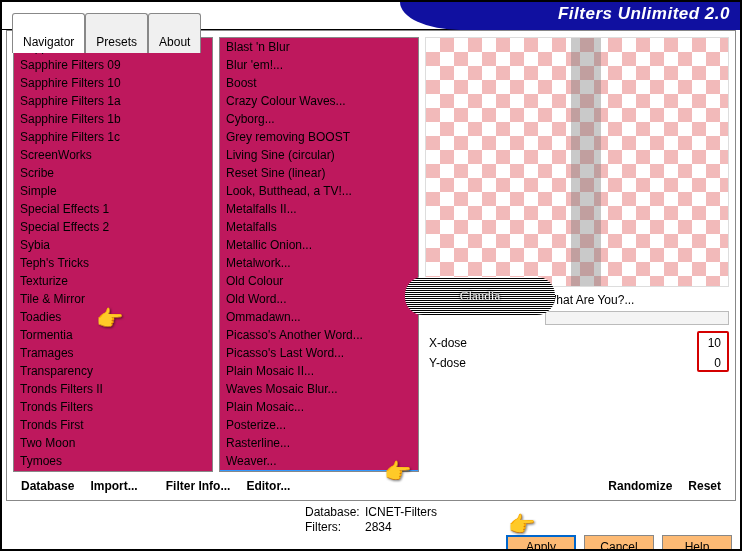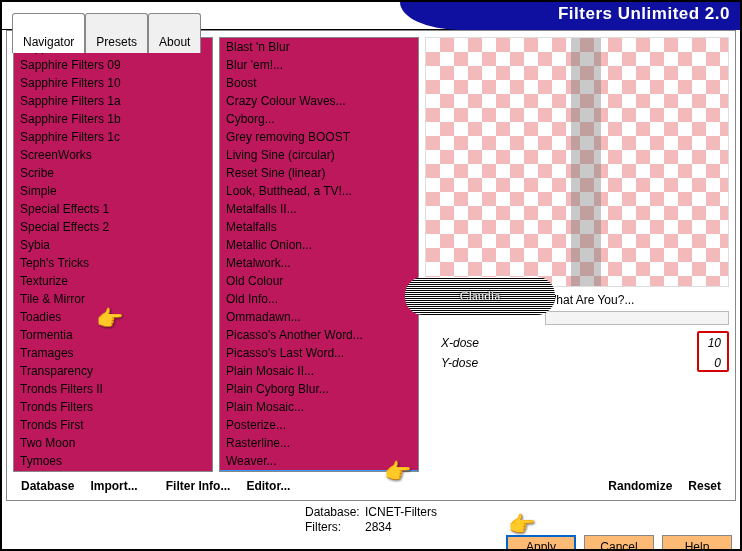--- a/index.html
+++ b/index.html
@@ -1,19 +1,19 @@
 <!DOCTYPE html>
 <html><head>
 <meta charset="utf-8">
 <style>
   * { box-sizing: border-box; }
   body { margin: 0; font-family: "Segoe UI", Tahoma, sans-serif; font-size: 12px; background: #fff; width: 742px; height: 551px; border: 2px solid #000; overflow: hidden; position: relative; }
   .titlebar { height: 28px; background: #fff; position: relative; border-bottom: 1px solid #000; }
   .titlebar .swoosh { position: absolute; right: 0; top: 0; width: 340px; height: 28px; background: #1010a0; border-bottom-left-radius: 60px 28px; }
-  .titlebar .title { position: absolute; right: 10px; top: 2px; color: #fff; font-weight: bold; font-size: 17px; letter-spacing: 0.5px; }
+  .titlebar .title { position: absolute; right: 10px; top: 2px; color: #fff; font-style: italic; font-weight: bold; font-size: 17px; letter-spacing: 0.5px; }
   .tabs { position: absolute; top: 10px; left: 10px; display: flex; z-index: 5; }
   .tab { background: #fff; border: 1px solid #888; border-bottom: none; padding: 21px 10px 4px; margin-right: 0; font-size: 12px; border-top-left-radius: 3px; border-top-right-radius: 3px; cursor: pointer; position: relative; top: 1px; }
   .tab.active { font-weight: normal; z-index: 2; background: #fff; }
   .tab:not(.active) { background: #f0f0f0; }
   .panel { position: absolute; top: 28px; left: 4px; right: 4px; bottom: 48px; border: 1px solid #888; background: #fff; }
   .cols { display: flex; height: calc(100% - 28px); padding: 6px 6px 0; gap: 6px; }
   .listbox { flex: 0 0 200px; border: 1px solid #888; overflow-y: scroll; overflow-x: hidden; background: #be185d; font-size: 12px; }
   .listbox .item { padding: 1px 6px; white-space: nowrap; cursor: pointer; line-height: 16px; }
   .listbox .item.selected { background: #3399ff; color: #fff; }
   .preview-area { flex: 1; position: relative; }
@@ -25,21 +25,21 @@
      background-size: 28px 28px;
      background-position: 0 0, 0 14px, 14px -14px, -14px 0;
      border: 1px solid #ddd;
   }
   .preview-stripe { position: absolute; top: 0; bottom: 0; left: 48%; width: 30px; background: rgba(120,120,120,0.4); }
   .overlay-logo { position: absolute; top: 240px; left: -20px; width: 150px; height: 38px; background: repeating-linear-gradient(0deg,#000 0 1px,#fff 1px 2px); border-radius: 18px; z-index: 20; display: flex; align-items: center; justify-content: center; }
   .overlay-logo span { color:#fff; font-family: cursive; font-size: 13px; text-shadow: 0 0 3px #000, 0 0 2px #000; }
   .filter-name-row { position: absolute; top: 256px; left: 120px; right: 0; display: flex; align-items: center; }
   .filter-name-row .name { flex: 1; }
   .progress { position: absolute; top: 274px; left: 120px; right: 0; height: 14px; border: 1px solid #bbb; background: #f4f4f4; }
-  .params { position: absolute; top: 296px; left: 12px; right: 0; font-style: italic; }
+  .params { position: absolute; top: 296px; left: 0; right: 0; }
   .param-row { display: flex; justify-content: space-between; padding: 3px 8px 3px 4px; }
   .param-row .val { min-width: 20px; text-align: right; }
   .params-highlight { position: absolute; top: 294px; right: 0; width: 32px; height: 41px; border: 2px solid #d40000; border-radius: 2px; z-index: 10; }
   .button-row { display: flex; padding: 4px 6px; align-items: center; height: 28px; }
   .link-btn { font-weight: bold; padding: 2px 8px; cursor: pointer; }
   .spacer { flex: 1; }
   .footer { position: absolute; left: 8px; bottom: 4px; right: 8px; height: 40px; display: flex; align-items: center; flex-direction: column; }
   .footer .info { font-size: 12px; line-height: 15px; }
   .footer .info .lbl { display: inline-block; width: 60px; }
   .footer-btns { margin-left: auto; display: flex; gap: 8px; }
@@ -104,26 +104,26 @@
         <div class="item">Cyborg...</div>
         <div class="item">Grey removing BOOST</div>
         <div class="item">Living Sine (circular)</div>
         <div class="item">Reset Sine (linear)</div>
         <div class="item">Look, Butthead, a TV!...</div>
         <div class="item">Metalfalls II...</div>
         <div class="item">Metalfalls</div>
         <div class="item">Metallic Onion...</div>
         <div class="item">Metalwork...</div>
         <div class="item">Old Colour</div>
-        <div class="item">Old Info...</div>
+        <div class="item">Old Word...</div>
         <div class="item">Ommadawn...</div>
         <div class="item">Picasso's Another Word...</div>
         <div class="item">Picasso's Last Word...</div>
         <div class="item">Plain Mosaic II...</div>
-        <div class="item">Plain Cyborg Blur...</div>
+        <div class="item">Waves Mosaic Blur...</div>
         <div class="item">Plain Mosaic...</div>
         <div class="item">Posterize...</div>
         <div class="item">Rasterline...</div>
         <div class="item">Weaver...</div>
         <div class="item selected">What Are You?...</div>
       </div>
     <div class="preview-area">
       <div class="preview">
         <div class="preview-stripe"></div>
       </div>

